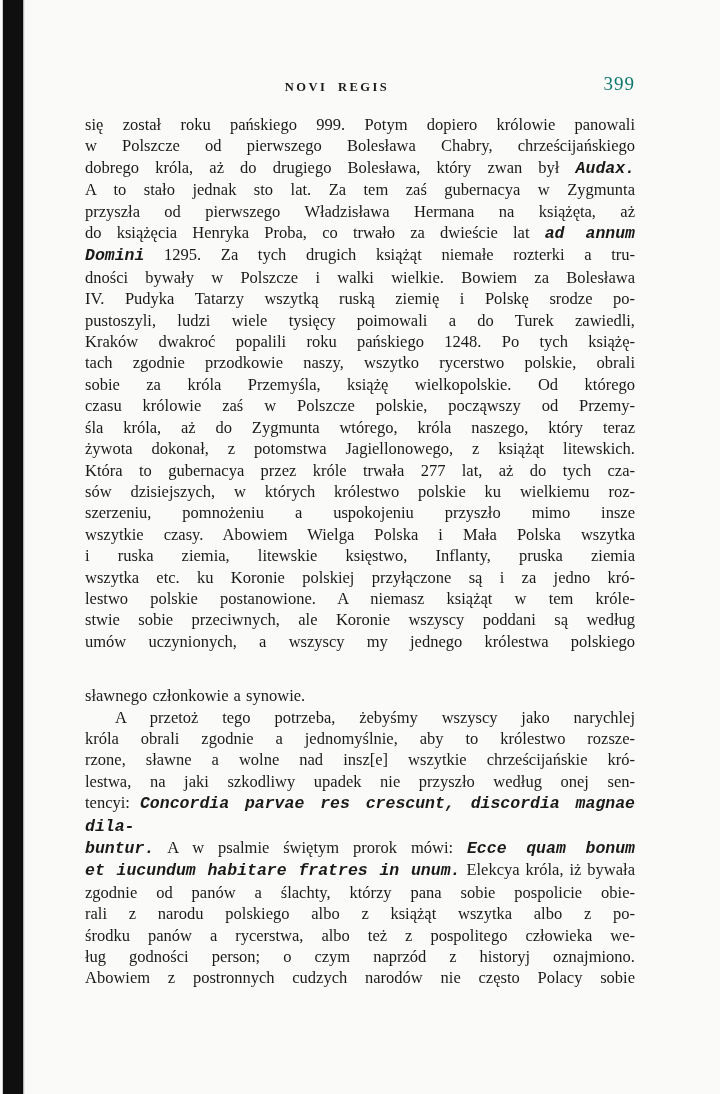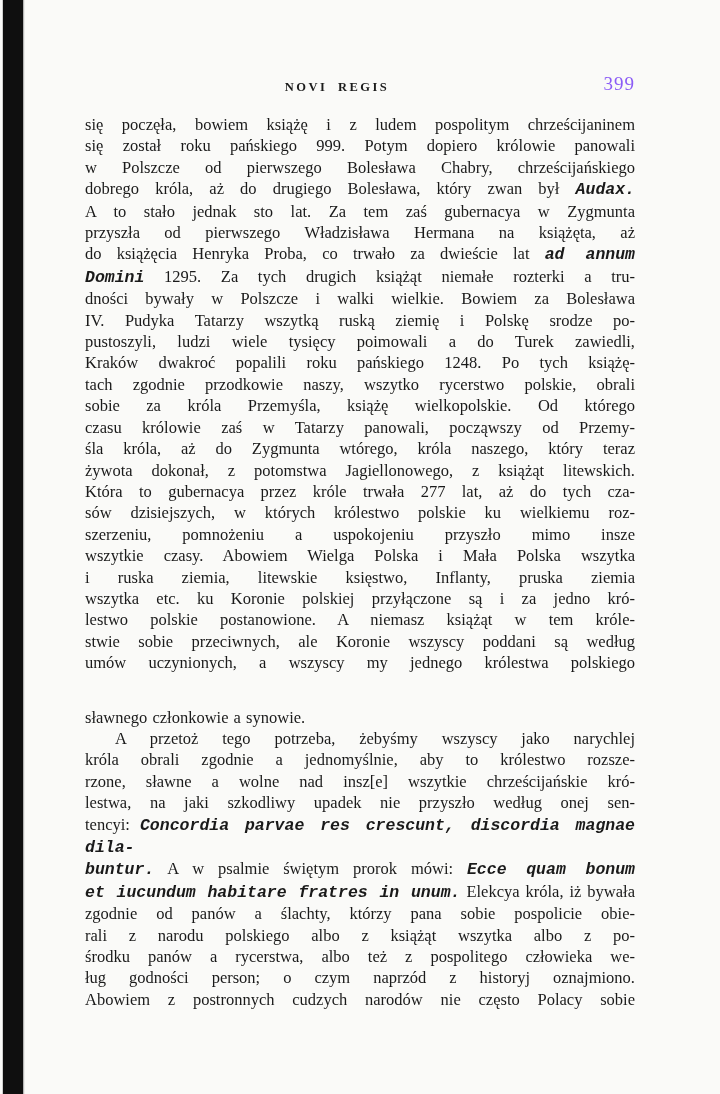--- a/index.html
+++ b/index.html
@@ -43,21 +43,21 @@
     letter-spacing: 2.5px;
     word-spacing: 5px;
     font-weight: 600;
     color: #1c1c1c;
   }
   .page-number {
     position: absolute;
     right: 0; top: -3px;
     font-size: 19px;
     letter-spacing: 1px;
-    color: #8b5cf6;
+    color: #0f766e;
   }
   .text-block {
     position: absolute;
     left: 85px; top: 114px;
     width: 550px;
     color: var(--ink);
   }
   .text-line {
     font-size: 16.5px;
     line-height: 21.4px;
@@ -83,35 +83,34 @@
 
 <div class="page">
   <div class="scan-bar"></div>
 
   <div class="header">
     <span class="running-title">NOVI REGIS</span>
     <span class="page-number">399</span>
   </div>
 
   <div class="text-block">
-      <div class="text-line"><span>się poczęła, bowiem książę i z ludem pospolitym chrześcijaninem</span></div>
       <div class="text-line"><span>się został roku pańskiego 999. Potym dopiero królowie panowali</span></div>
       <div class="text-line"><span>w Polszcze od pierwszego Bolesława Chabry, chrześcijańskiego</span></div>
       <div class="text-line"><span>dobrego króla, aż do drugiego Bolesława, który zwan był </span><span class="latin-italic">Audax.</span></div>
       <div class="text-line"><span>A to stało jednak sto lat. Za tem zaś gubernacya w Zygmunta</span></div>
       <div class="text-line"><span>przyszła od pierwszego Władzisława Hermana na książęta, aż</span></div>
       <div class="text-line"><span>do książęcia Henryka Proba, co trwało za dwieście lat </span><span class="latin-italic">ad annum</span></div>
       <div class="text-line"><span class="latin-italic">Domini</span><span> 1295. Za tych drugich książąt niemałe rozterki a tru-</span></div>
       <div class="text-line"><span>dności bywały w Polszcze i walki wielkie. Bowiem za Bolesława</span></div>
       <div class="text-line"><span>IV. Pudyka Tatarzy wszytką ruską ziemię i Polskę srodze po-</span></div>
       <div class="text-line"><span>pustoszyli, ludzi wiele tysięcy poimowali a do Turek zawiedli,</span></div>
       <div class="text-line"><span>Kraków dwakroć popalili roku pańskiego 1248. Po tych książę-</span></div>
       <div class="text-line"><span>tach zgodnie przodkowie naszy, wszytko rycerstwo polskie, obrali</span></div>
       <div class="text-line"><span>sobie za króla Przemyśla, książę wielkopolskie. Od którego</span></div>
-      <div class="text-line"><span>czasu królowie zaś w Tatarzy panowali, począwszy od Przemy-</span></div>
+      <div class="text-line"><span>czasu królowie zaś w Polszcze polskie, począwszy od Przemy-</span></div>
       <div class="text-line"><span>śla króla, aż do Zygmunta wtórego, króla naszego, który teraz</span></div>
       <div class="text-line"><span>żywota dokonał, z potomstwa Jagiellonowego, z książąt litewskich.</span></div>
       <div class="text-line"><span>Która to gubernacya przez króle trwała 277 lat, aż do tych cza-</span></div>
       <div class="text-line"><span>sów dzisiejszych, w których królestwo polskie ku wielkiemu roz-</span></div>
       <div class="text-line"><span>szerzeniu, pomnożeniu a uspokojeniu przyszło mimo insze</span></div>
       <div class="text-line"><span>wszytkie czasy. Abowiem Wielga Polska i Mała Polska wszytka</span></div>
       <div class="text-line"><span>i ruska ziemia, litewskie księstwo, Inflanty, pruska ziemia</span></div>
       <div class="text-line"><span>wszytka etc. ku Koronie polskiej przyłączone są i za jedno kró-</span></div>
       <div class="text-line"><span>lestwo polskie postanowione. A niemasz książąt w tem króle-</span></div>
       <div class="text-line"><span>stwie sobie przeciwnych, ale Koronie wszyscy poddani są według</span></div>

